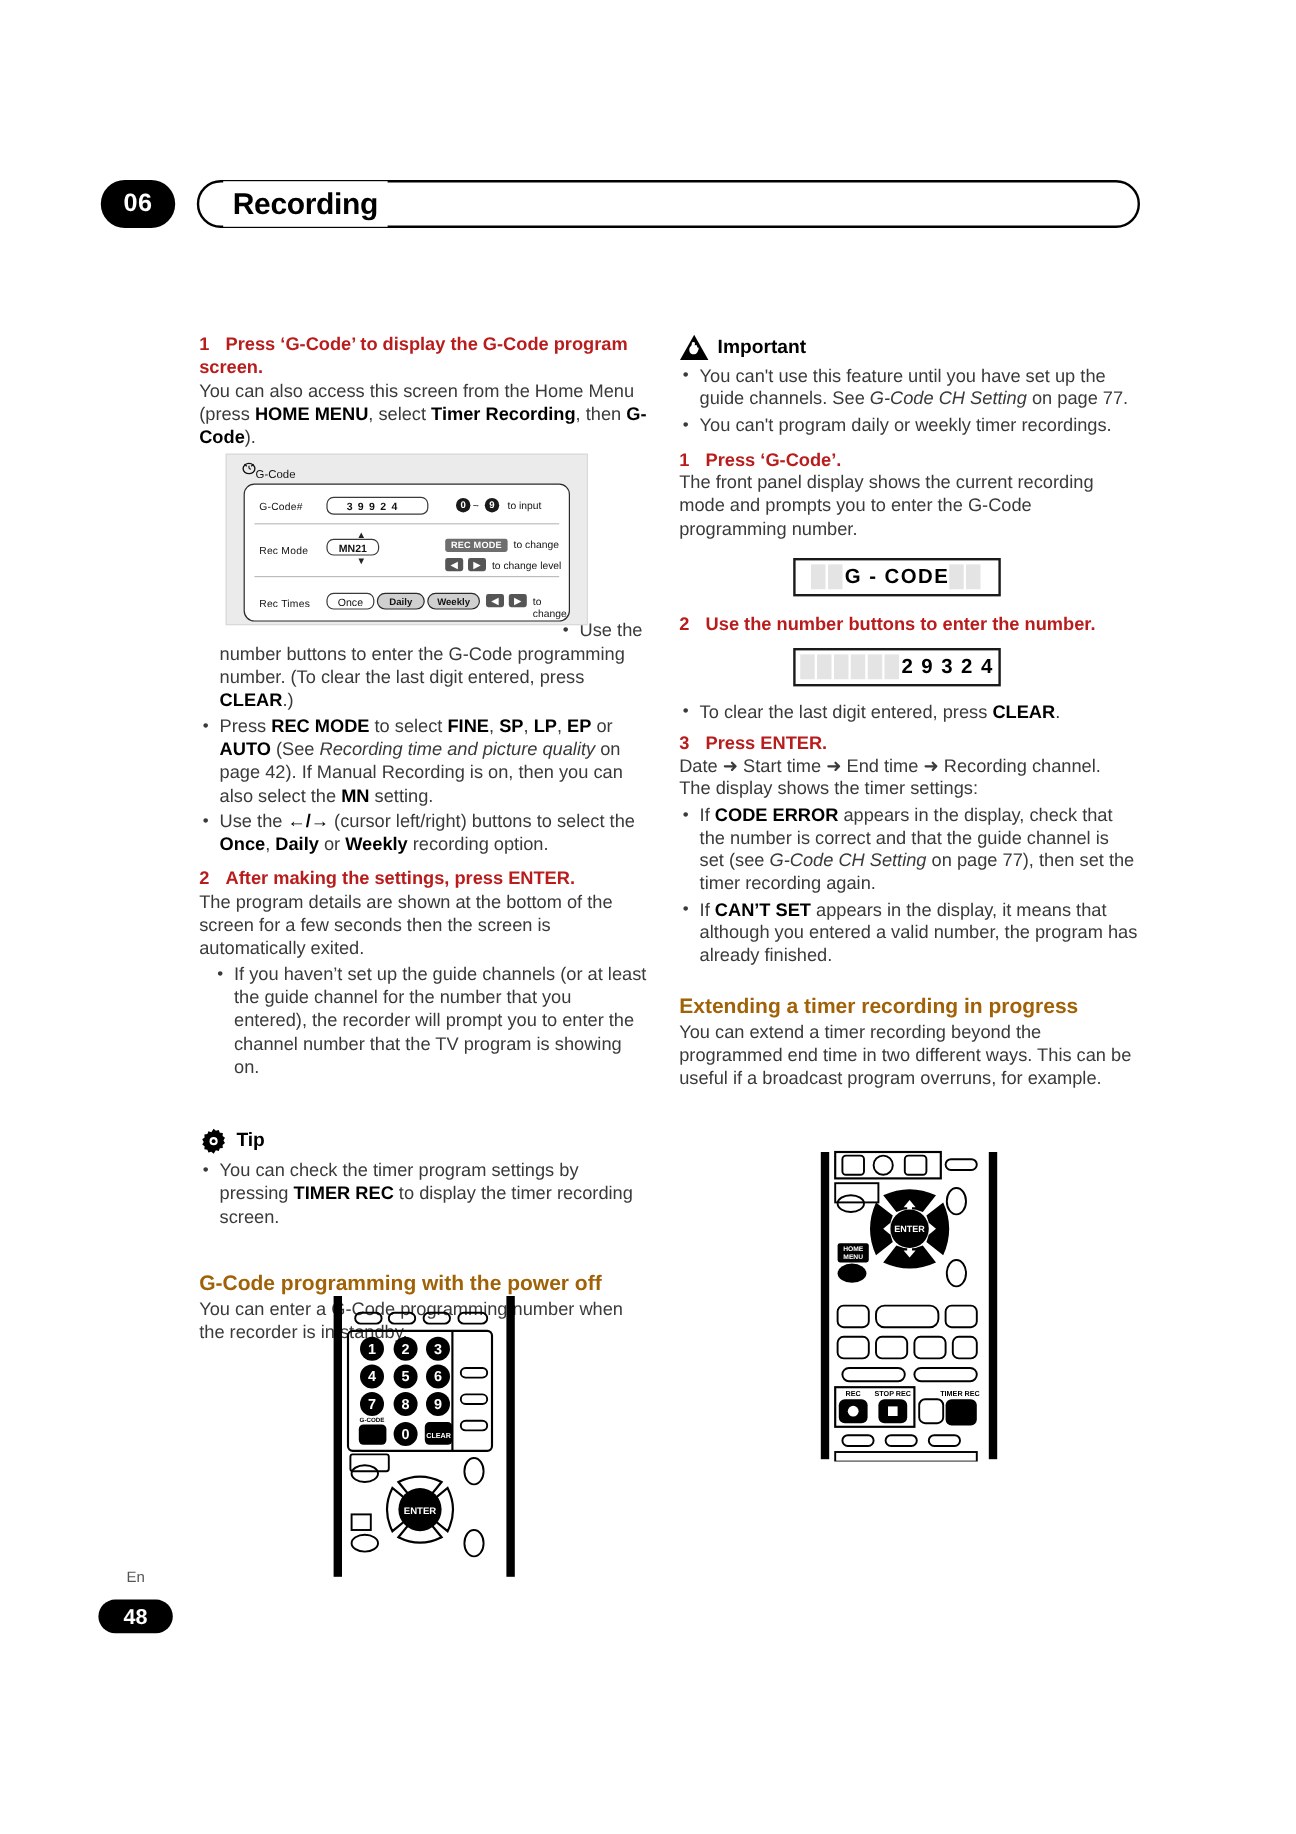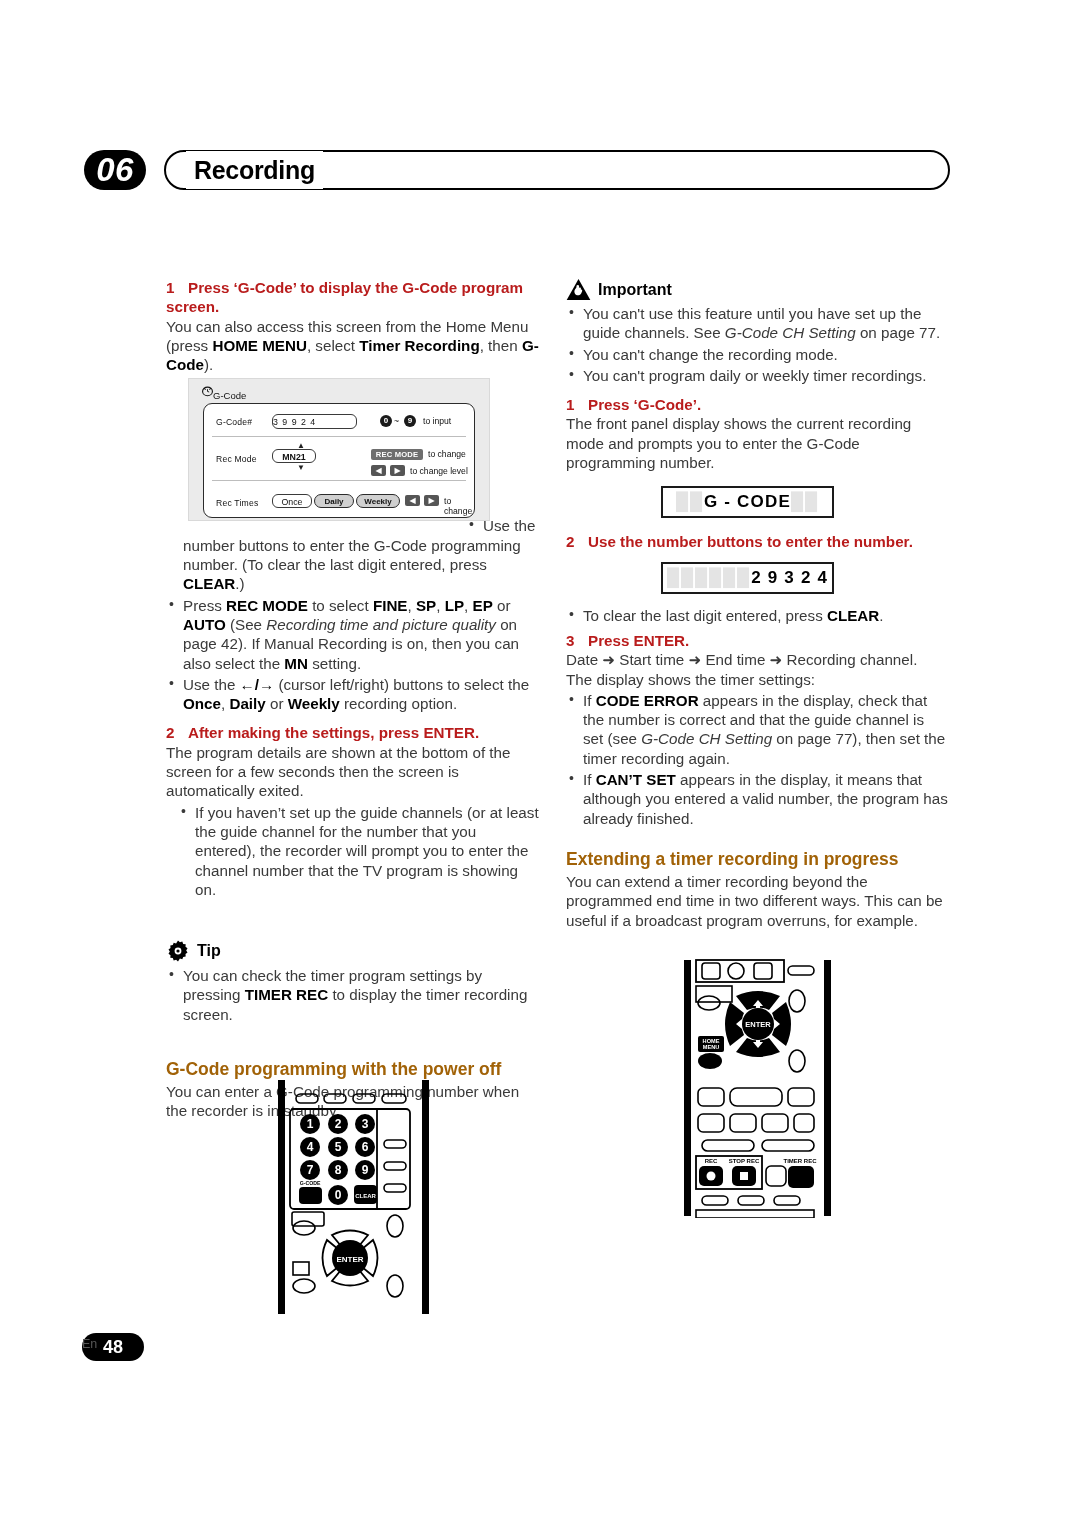--- a/index.html
+++ b/index.html
@@ -11,23 +11,22 @@
     position:relative;
     overflow:hidden;
   }
   .page{position:absolute;left:0;top:0;width:1080px;height:1528px;}
 
   
   .header{position:absolute;left:84px;top:150px;width:866px;height:44px;}
   .chapnum{
     position:absolute;left:0;top:0;width:62px;height:40px;
     background:#000;border-radius:20px;color:#fff;
-    font-size:33px;font-weight:bold;line-height:40px;text-align:center;
+    font-size:21px;font-weight:bold;line-height:40px;text-align:center;
     letter-spacing:.5px;
-    font-style:italic;
   }
   .headbar{
     position:absolute;left:80px;top:0;width:786px;height:40px;
     border:2.5px solid #000;border-radius:20px;box-sizing:border-box;
   }
   .headtitle{
     position:absolute;left:102px;top:1px;height:38px;line-height:38px;
     font-size:25px;font-weight:bold;letter-spacing:-.3px;background:#fff;padding:0 8px;
   }
 
@@ -112,21 +111,21 @@
   .remoteL{position:absolute;left:272px;top:1078px;width:164px;height:238px;}
   .remoteR{position:absolute;left:678px;top:948px;width:160px;height:270px;}
   .remoteL svg,.remoteR svg{display:block;}
 
   
   .pagetag{
     position:absolute;left:82px;top:1333px;width:62px;height:28px;background:#000;
     border-radius:14px;color:#fff;font-size:18px;font-weight:bold;line-height:28px;text-align:center;
   }
   .pagelang{
-    position:absolute;left:82px;top:1337px;width:62px;
+    position:absolute;left:82px;top:1307px;width:62px;text-align:center;
     font-size:12.5px;color:#555;
   }
 </style>
 </head>
 <body>
 
 <div class="page">
 
   <div class="header">
     <div class="chapnum">06</div>
@@ -203,21 +202,21 @@
             <path d="M11 4.2 L9 6" stroke="#111" stroke-width="1.1" fill="none"></path>
             <path d="M7 8 L7 5.6 M7 8 L8.8 8.6" stroke="#111" stroke-width="1" fill="none"></path>
           </svg>
       </span>
       <span class="ttl" style="position:static;">G-Code</span>
     </div>
 
     <div class="panel">
 
       <div class="rlabel" style="top:13px;">G-Code#</div>
-      <div class="fld" style="left:68px;top:10px;width:85px;height:15px;line-height:15px;text-align:left;padding-right:8px;letter-spacing:1px;font-weight:normal;">3 9 9 2 4</div>
+      <div class="fld" style="left:68px;top:10px;width:85px;height:15px;line-height:15px;text-align:center;padding-right:8px;letter-spacing:1px;font-weight:bold;">3 9 9 2 4</div>
       <div class="circdig" style="left:176px;top:11px;">0</div>
       <div class="hint" style="left:190px;top:12px;">~</div>
       <div class="circdig" style="left:200px;top:11px;">9</div>
       <div class="hint" style="left:219px;top:12px;">to input</div>
       <div class="hr" style="top:32px;"></div>
 
       <div class="rlabel" style="top:50px;">Rec  Mode</div>
       <div class="tick" style="left:93px;top:39px;">▲</div>
       <div class="fld" style="left:68px;top:45px;width:44px;height:14px;line-height:14px;font-weight:bold;">MN21</div>
       <div class="tick" style="left:93px;top:61px;">▼</div>
@@ -246,21 +245,20 @@
           <path fill="#000" d="M12.5 1 L24.3 22 L0.7 22 Z"></path>
           <path fill="#fff" d="M10.6 7.5c.6-.9 2.2-.7 2.5.3.2.7-.2 1.4-.2 2.1.5-.5 1.5-.6 1.9.1.3.5.1 1.1 0 1.6.5-.3 1.3-.1 1.4.6.1.8-.3 1.6-.6 2.3-.4 1-1 2-2 2.5-1.2.5-2.6.3-3.7-.3-.8-.4-1.2-1.3-1.4-2.1-.2-1.1-.1-2.3.5-3.2.4-.6 1-1 1.3-1.6.2-.7.1-1.6.3-2.3z"></path>
         </svg>
       </span>
       <span class="lbl">Important</span>
     </div>
     <ul class="bl">
       <li>
         <span>You can't use this feature until you have set up the guide channels. See </span><i>G-Code CH Setting</i><span> on page 77.</span>
       </li>
-      <li>You can't change the recording mode.</li>
       <li>You can't program daily or weekly timer recordings.</li>
     </ul>
 
     <div class="gap10"></div>
 
     <div class="steph">
       <span class="n">1</span><span>Press ‘G-Code’.</span>
     </div>
     <div class="body">The front panel display shows the current recording mode and prompts you to enter the G-Code programming number.</div>
 

